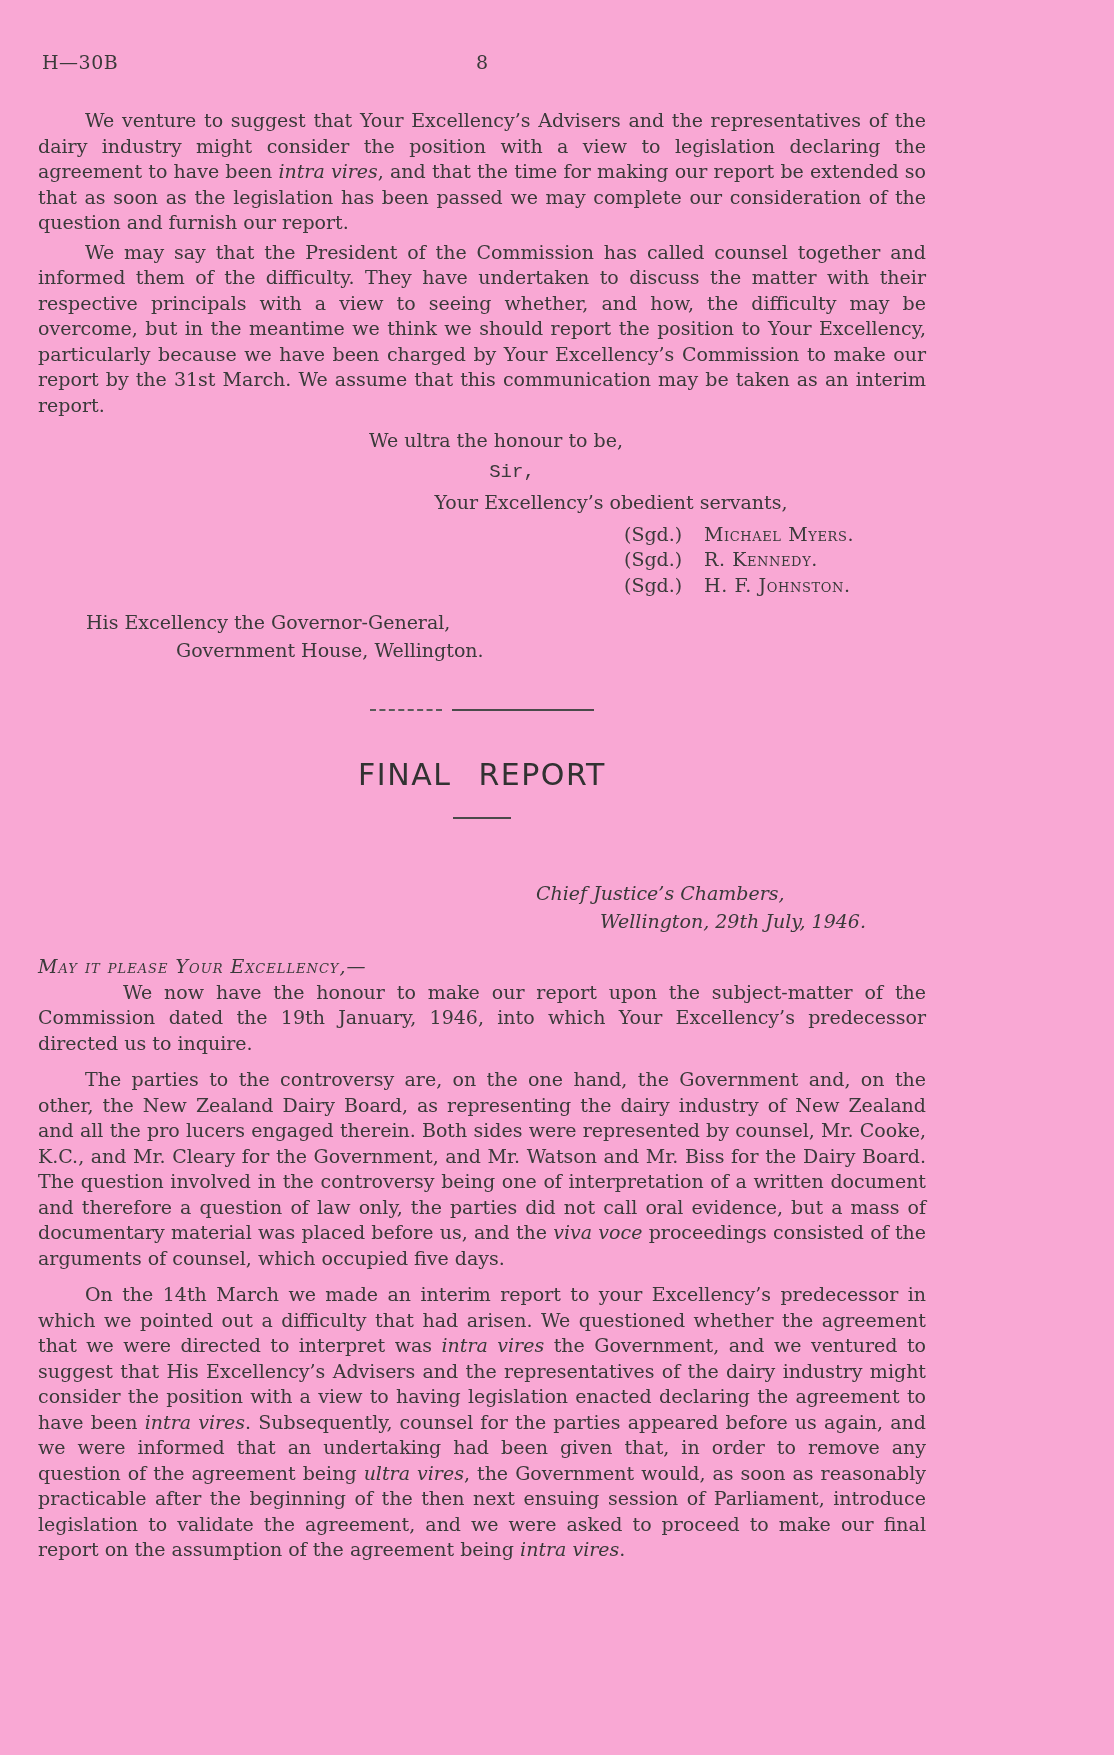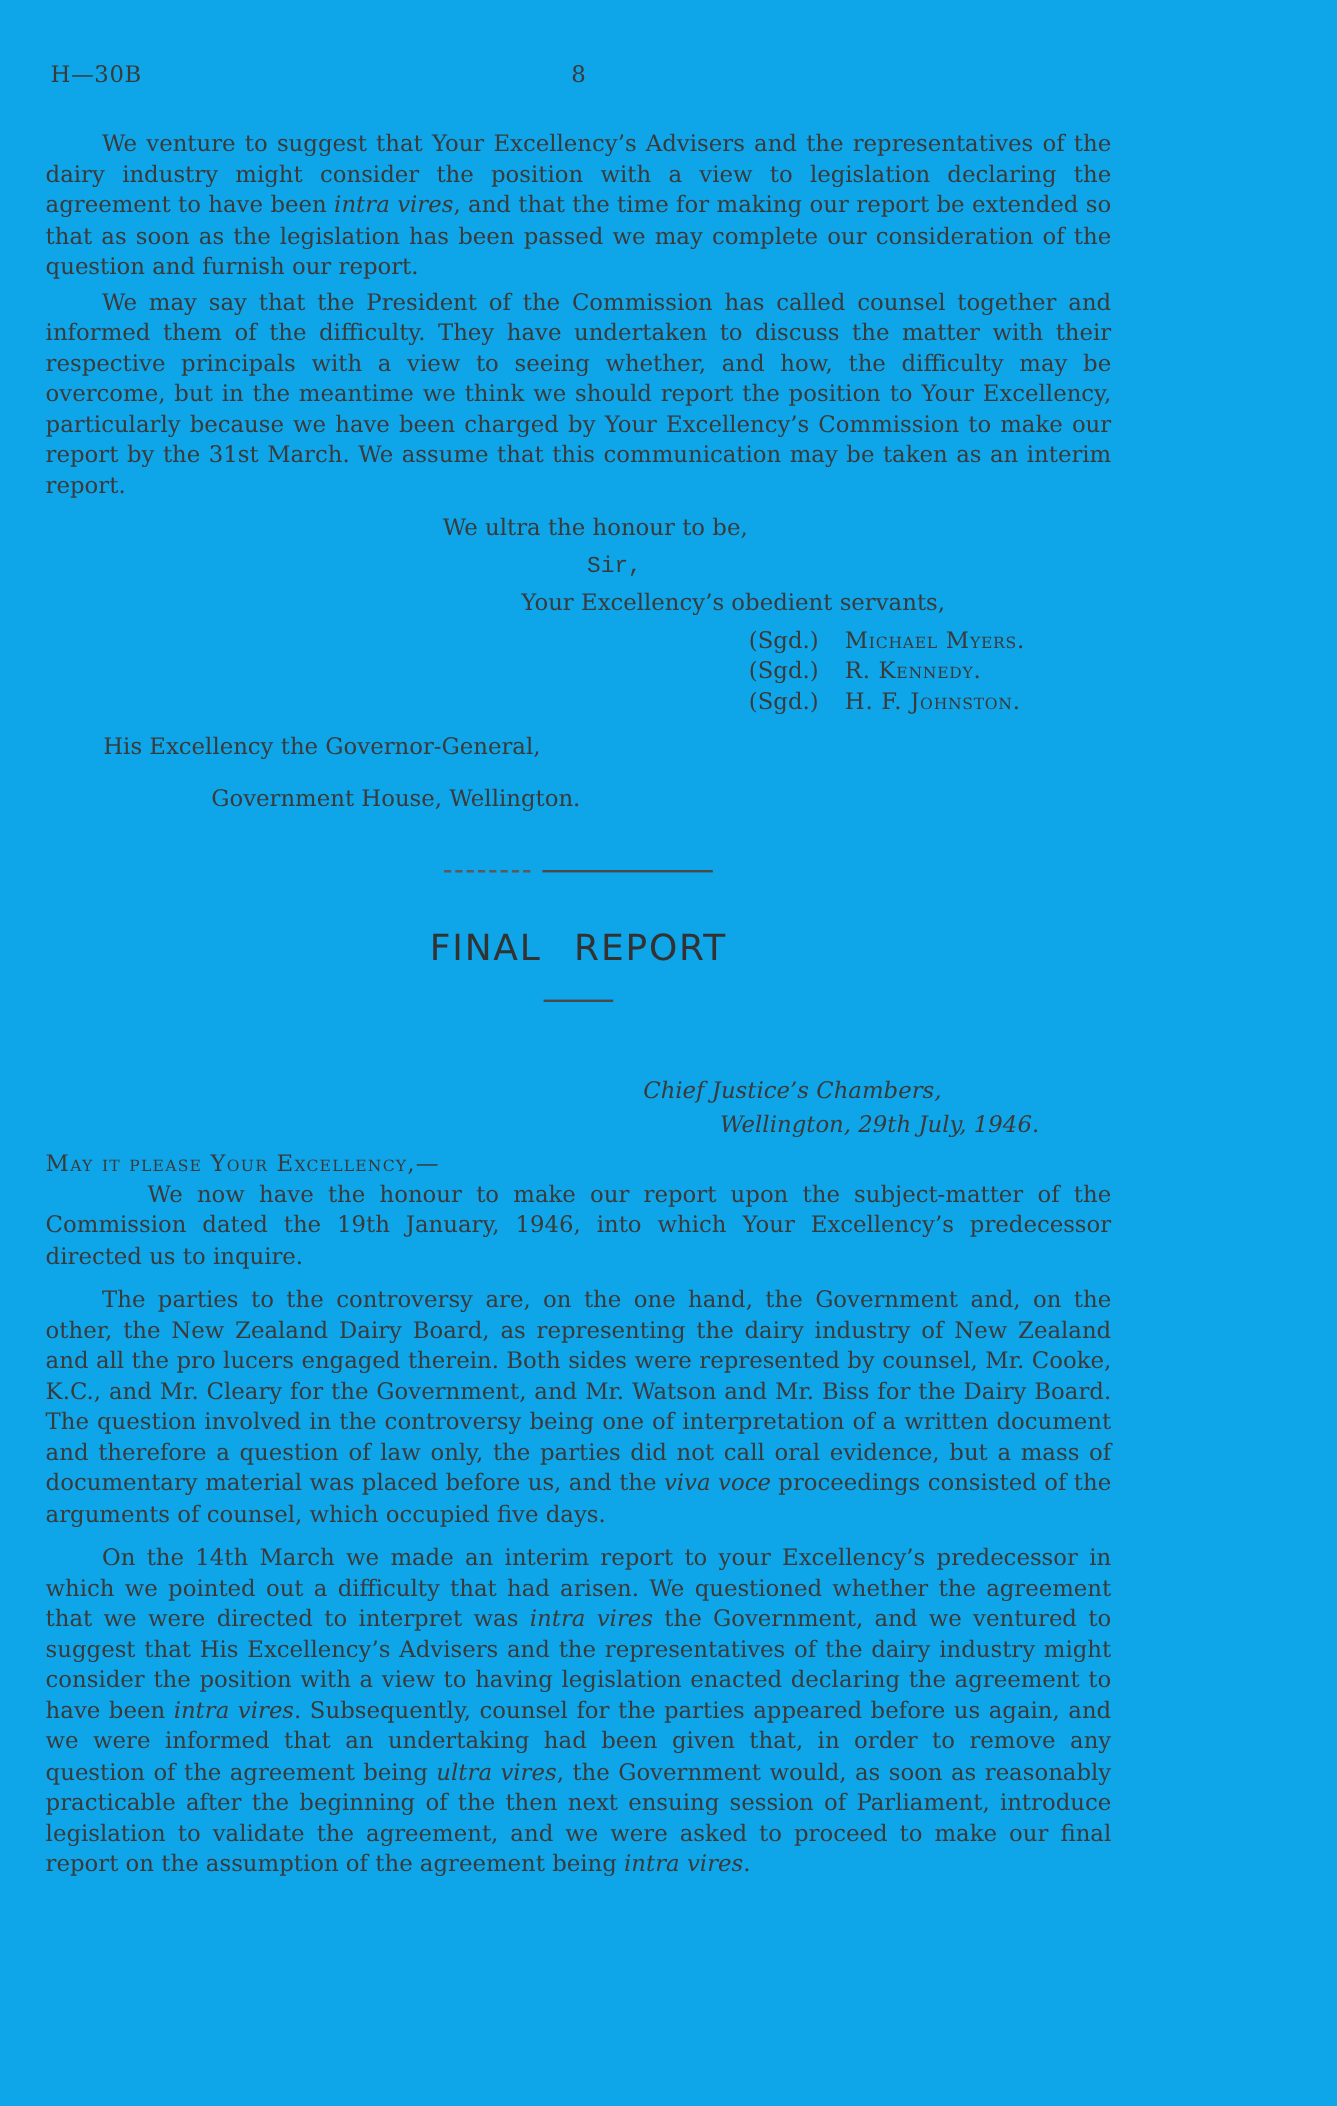--- a/index.html
+++ b/index.html
@@ -1,20 +1,20 @@
 <!DOCTYPE html>
 <html><head>
 <meta charset="utf-8">
 <style>
   html,body { margin:0; padding:0; background:#e9e9e7; }
   .page {
     position:relative;
     width:1114px; height:1755px;
     margin:0 auto;
-    background:#0ea5e9;
+    background:#f9a8d4;
     color:#3a3a3a;
     font-family:"DejaVu Serif", serif;
     font-size:19px;
     line-height:25.5px;
     box-sizing:border-box;
     padding:50px 188px 0 38px;
     overflow:hidden;
   }
   
   .running-head { position:relative; height:28px; margin-bottom:30px; }
@@ -33,21 +33,21 @@
   .vale-3 { left:129px; margin-top:5px; }
 
   
   .signatures { margin:6px 0 0 586px; }
   .sig-row { display:flex; }
   .sig-label { width:80px; flex:0 0 80px; }
   .sig-name { font-variant:small-caps; letter-spacing:0.6px; }
 
   
   .addressee-1 { margin-top:12px; padding-left:48px; }
-  .addressee-2 { margin-top:18px; padding-left:138px; }
+  .addressee-2 { margin-top:2px; padding-left:138px; }
 
   
   .divider { margin:46px auto 0 auto; width:224px; display:flex; align-items:center; gap:10px; }
   .dash-a { flex:0 0 72px; border-top:2px dashed #5a5a5a; height:0; }
   .dash-b { flex:0 0 142px; border-top:2px solid #4a4a4a; height:0; }
 
   
   .fr-title {
     font-family:"DejaVu Sans", "Liberation Sans", sans-serif;
     font-weight:400;
@@ -58,21 +58,21 @@
     word-spacing:16px;
     color:#323232;
     margin:44px 0 0 0;
   }
   .title-rule { width:58px; border-top:2px solid #4a4a4a; height:0; margin:22px auto 0 auto; }
 
   .dateline { margin-top:62px;font-style:italic; }
   .dateline-place { padding-left:498px; }
   .dateline-date  { padding-left:562px; margin-top:2px; }
 
-  .salutation { font-variant:small-caps; letter-spacing:1px; margin-top:8px; }
+  .salutation { font-variant:small-caps; letter-spacing:1px; margin-top:20px;font-style:italic; }
 
   .fr-paras .para { margin-bottom:11px; }
 </style>
 </head>
 <body>
 
 <div class="page">
 
   <div class="running-head">
     <span class="doc-ref">H—30B</span>

